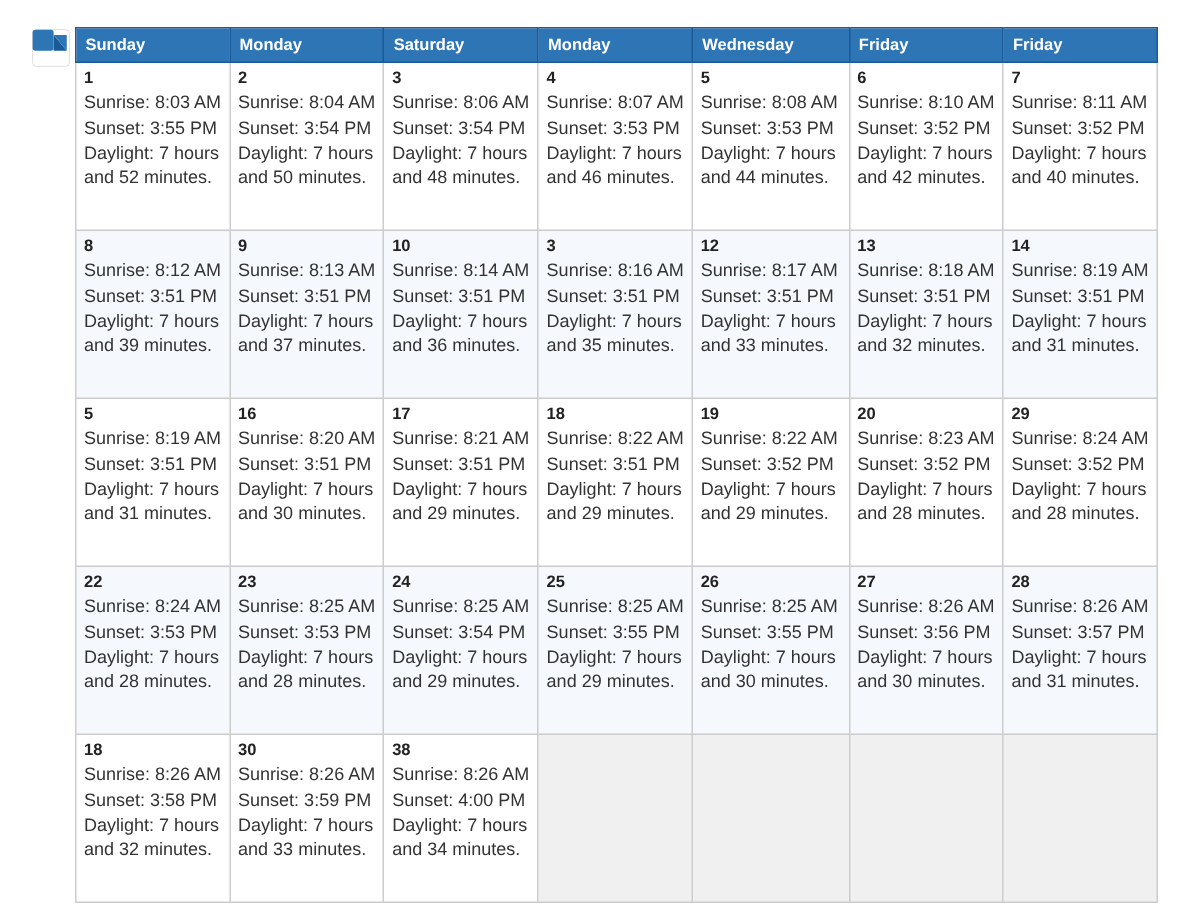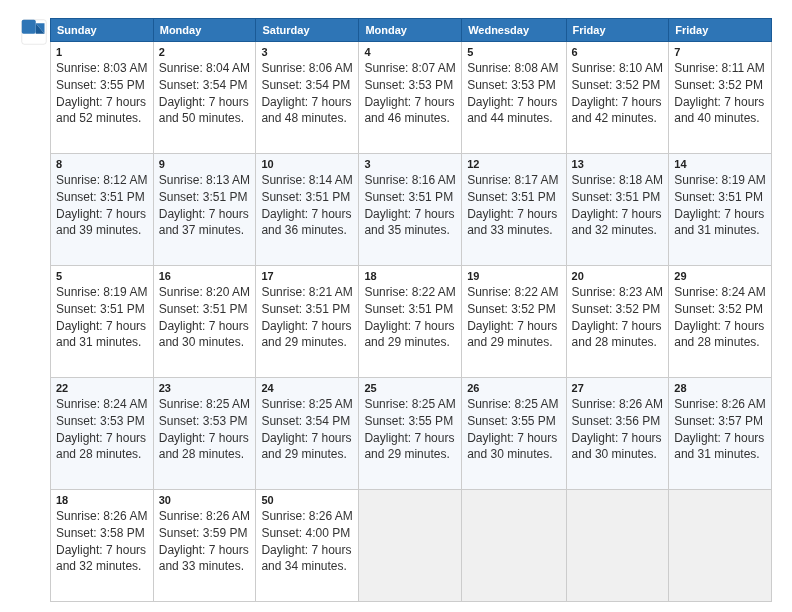--- a/index.html
+++ b/index.html
@@ -253,21 +253,21 @@
         <tr>
           <td>
             <span class="day-num">18</span>
         <div class="day-info">Sunrise: 8:26 AM<br>Sunset: 3:58 PM<br>Daylight: 7 hours and 32 minutes.</div>
           </td>
           <td>
             <span class="day-num">30</span>
         <div class="day-info">Sunrise: 8:26 AM<br>Sunset: 3:59 PM<br>Daylight: 7 hours and 33 minutes.</div>
           </td>
           <td>
-            <span class="day-num">50</span>
+            <span class="day-num">38</span>
         <div class="day-info">Sunrise: 8:26 AM<br>Sunset: 4:00 PM<br>Daylight: 7 hours and 34 minutes.</div>
           </td>
           <td class="empty-cell"></td>
           <td class="empty-cell"></td>
           <td class="empty-cell"></td>
           <td class="empty-cell"></td>
         </tr>
       </tbody>
   </table>
 </div>

